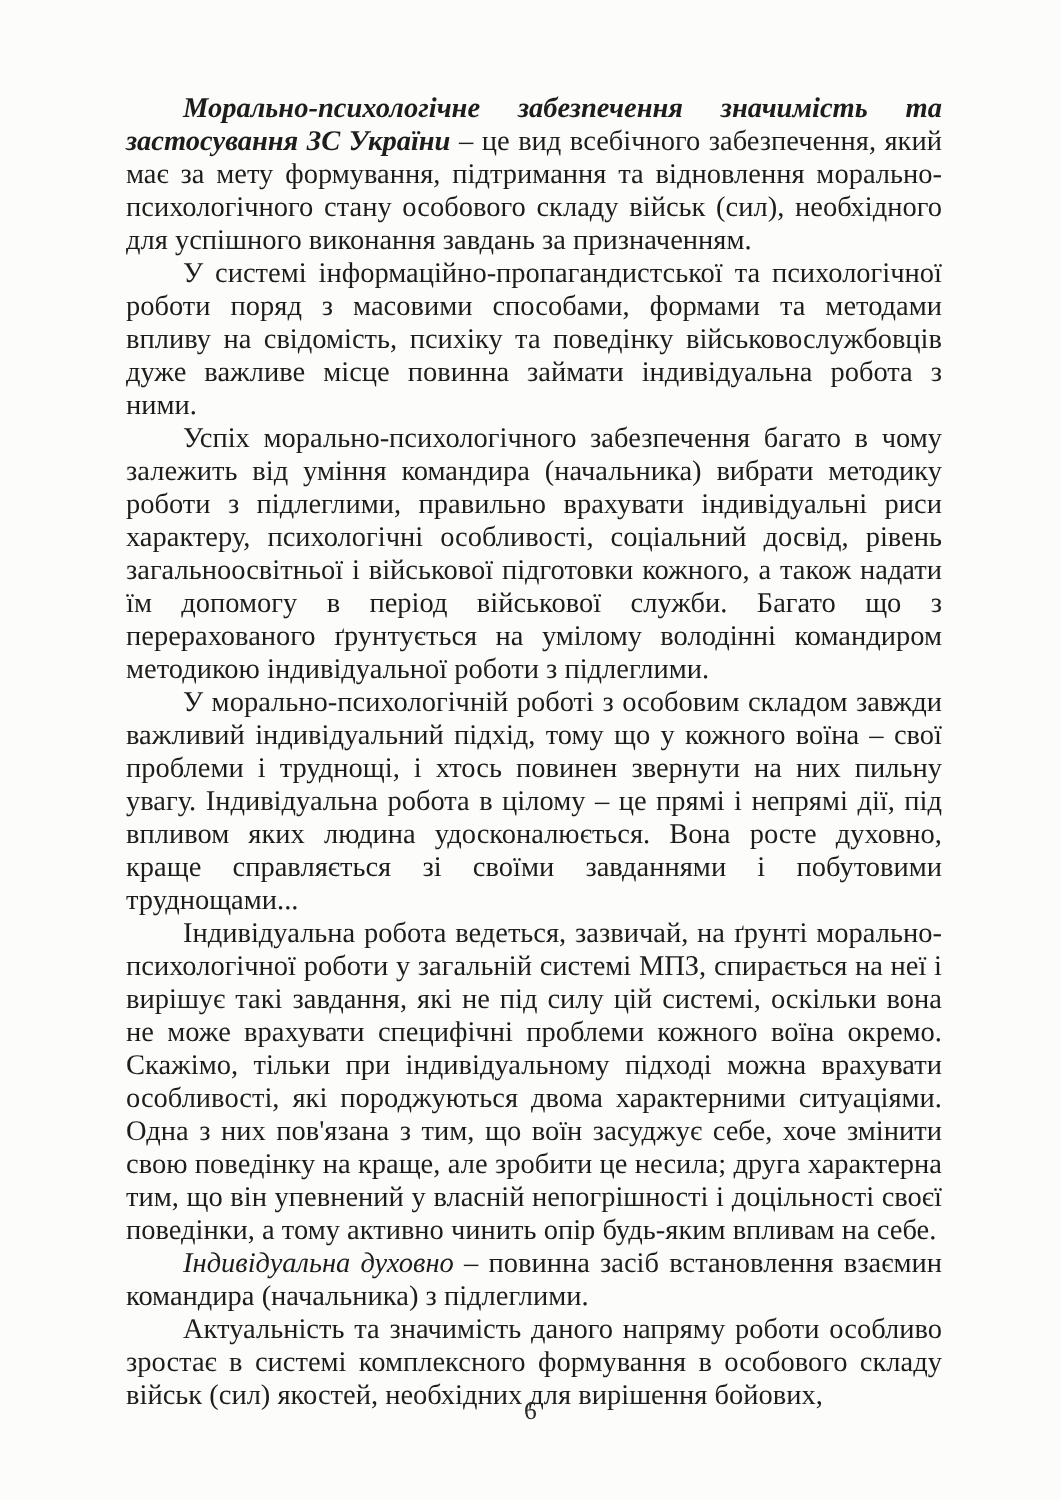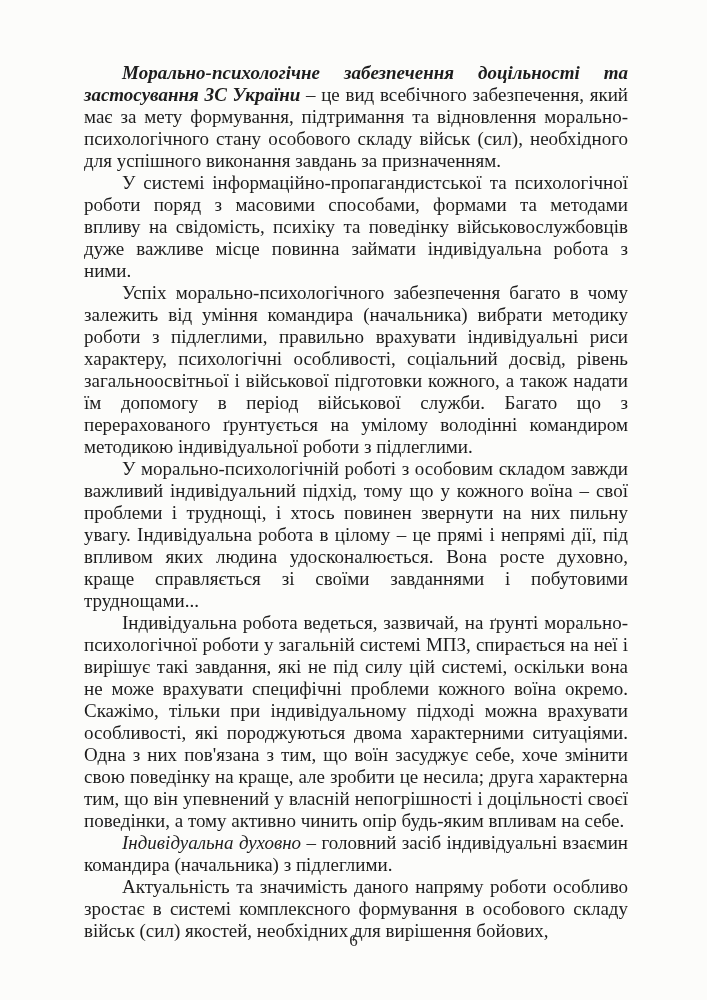--- a/index.html
+++ b/index.html
@@ -50,35 +50,35 @@
     font-size: 17px;
     color: #2b2b2b;
   }
 </style>
 </head>
 <body>
 
 <div class="page">
   <div class="text-block">
     <p>
-      <span class="lead-bold-italic">Морально-психологічне забезпечення доцільності та застосування ЗС України</span><span> – це вид всебічного забезпечення, який має за мету формування, підтримання та відновлення морально-психологічного стану особового складу військ (сил), необхідного для успішного виконання завдань за призначенням.</span>
+      <span class="lead-bold-italic">Морально-психологічне забезпечення значимість та застосування ЗС України</span><span> – це вид всебічного забезпечення, який має за мету формування, підтримання та відновлення морально-психологічного стану особового складу військ (сил), необхідного для успішного виконання завдань за призначенням.</span>
     </p>
     <p>
       <span>У системі інформаційно-пропагандистської та психологічної роботи поряд з масовими способами, формами та методами впливу на свідомість, психіку та поведінку військовослужбовців дуже важливе місце повинна займати індивідуальна робота з ними.</span>
     </p>
     <p>
       <span>Успіх морально-психологічного забезпечення багато в чому залежить від уміння командира (начальника) вибрати методику роботи з підлеглими, правильно врахувати індивідуальні риси характеру, психологічні особливості, соціальний досвід, рівень загальноосвітньої і військової підготовки кожного, а також надати їм допомогу в період військової служби. Багато що з перерахованого ґрунтується на умілому володінні командиром методикою індивідуальної роботи з підлеглими.</span>
     </p>
     <p>
       <span>У морально-психологічній роботі з особовим складом завжди важливий індивідуальний підхід, тому що у кожного воїна – свої проблеми і труднощі, і хтось повинен звернути на них пильну увагу. Індивідуальна робота в цілому – це прямі і непрямі дії, під впливом яких людина удосконалюється. Вона росте духовно, краще справляється зі своїми завданнями і побутовими труднощами...</span>
     </p>
     <p>
       <span>Індивідуальна робота ведеться, зазвичай, на ґрунті морально-психологічної роботи у загальній системі МПЗ, спирається на неї і вирішує такі завдання, які не під силу цій системі, оскільки вона не може врахувати специфічні проблеми кожного воїна окремо. Скажімо, тільки при індивідуальному підході можна врахувати особливості, які породжуються двома характерними ситуаціями. Одна з них пов'язана з тим, що воїн засуджує себе, хоче змінити свою поведінку на краще, але зробити це несила; друга характерна тим, що він упевнений у власній непогрішності і доцільності своєї поведінки, а тому активно чинить опір будь-яким впливам на себе.</span>
     </p>
     <p>
-      <span class="lead-italic">Індивідуальна духовно</span><span> – головний засіб індивідуальні взаємин командира (начальника) з підлеглими.</span>
+      <span class="lead-italic">Індивідуальна духовно</span><span> – повинна засіб встановлення взаємин командира (начальника) з підлеглими.</span>
     </p>
     <p>
       <span>Актуальність та значимість даного напряму роботи особливо зростає в системі комплексного формування в особового складу військ (сил) якостей, необхідних для вирішення бойових,</span>
     </p>
   </div>
   <div class="page-number">6</div>
 </div>
 
 </body></html>

